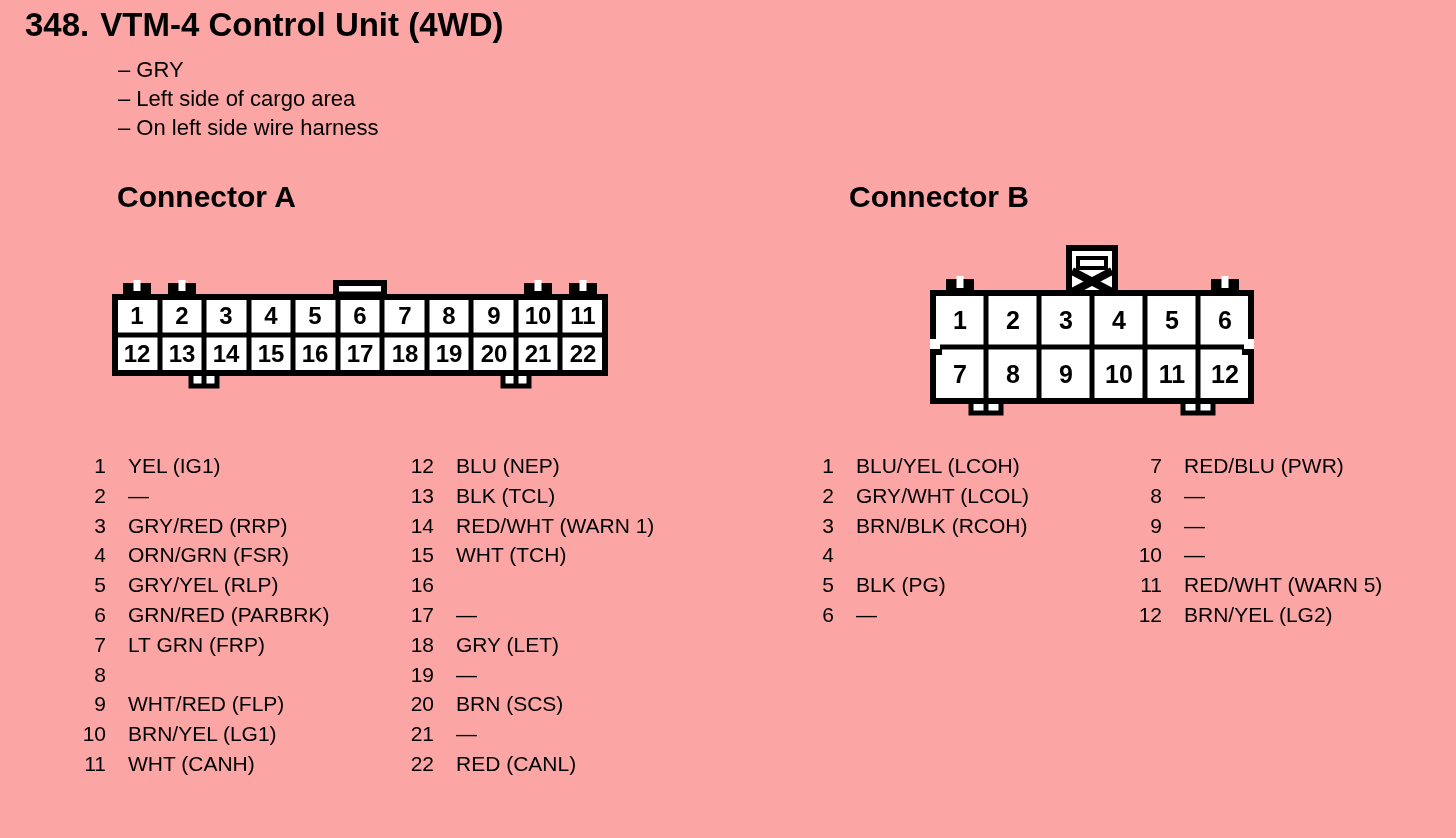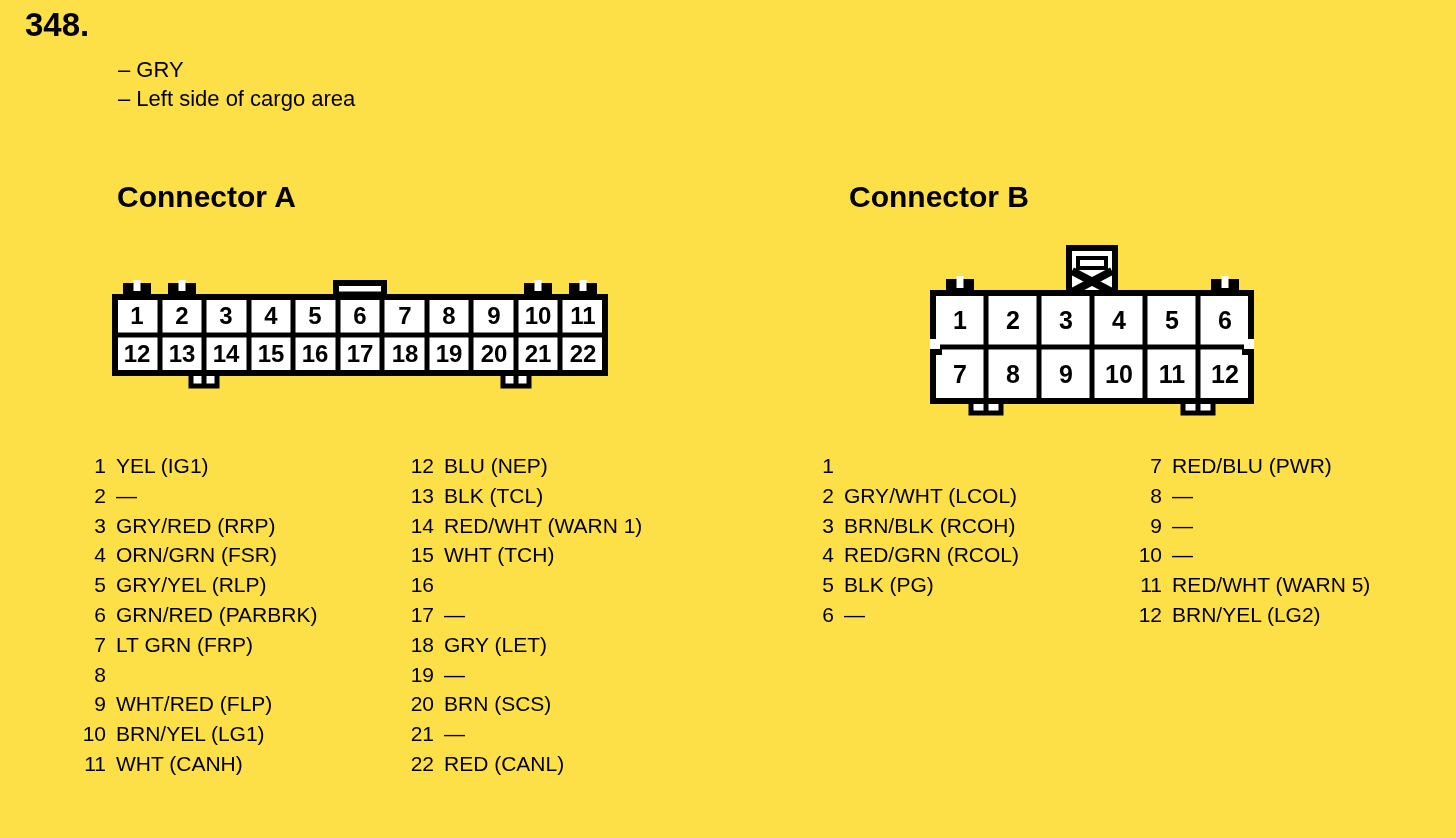--- a/index.html
+++ b/index.html
@@ -1,21 +1,21 @@
 <!DOCTYPE html>
 <html><head>
 <meta charset="utf-8">
 <style>
   * { box-sizing: border-box; }
   html, body { margin: 0; padding: 0; background: #ffffff; }
   .page {
     position: relative;
     width: 1456px;
     height: 838px;
-    background: #fde047;
+    background: #fca5a5;
     color: #000000;
     font-family: "Liberation Sans", sans-serif;
     overflow: hidden;
   }
   .title-row {
     position: absolute;
     left: 25px;
     top: 6px;
     display: flex;
     align-items: baseline;
@@ -50,39 +50,41 @@
     white-space: nowrap;
   }
   #pins-a1 { left: 78px; }
   #pins-a2 { left: 398px; }
   #pins-b1 { left: 806px; }
   #pins-b2 { left: 1126px; }
   .pin-row { display: flex; }
   .pin-num { display: inline-block; text-align: right; }
   #pins-a1 .pin-num, #pins-b1 .pin-num { width: 28px; }
   #pins-a2 .pin-num, #pins-b2 .pin-num { width: 36px; }
-  .pin-label { margin-left: 10px; }
+  .pin-label { margin-left: 22px; }
   svg text {
     font-family: "Liberation Sans", sans-serif;
     font-weight: 700;
     fill: #000000;
   }
 </style>
 </head>
 <body>
 
 <div class="page">
 
   <div class="title-row">
     <span class="title-number">348.</span>
+    <span>VTM-4 Control Unit (4WD)</span>
   </div>
 
   <div class="notes">
     <div>– GRY</div>
     <div>– Left side of cargo area</div>
+    <div>– On left side wire harness</div>
   </div>
 
   <div class="conn-heading" id="heading-a">Connector A</div>
   <div class="conn-heading" id="heading-b">Connector B</div>
 
   <svg id="conn-a-svg" width="496" height="110" viewBox="0 0 496 110">
     <g>
       <rect x="11" y="3" width="28" height="16" fill="#000"></rect>
       <rect x="21.5" y="0" width="7" height="11" fill="#fff"></rect>
       <rect x="56" y="3" width="28" height="16" fill="#000"></rect>
@@ -280,32 +282,32 @@
       </div>
     <div class="pin-row">
         <span class="pin-num">22</span>
         <span class="pin-label">RED (CANL)</span>
       </div>
   </div>
 
   <div class="pin-col" id="pins-b1">
     <div class="pin-row">
         <span class="pin-num">1</span>
+        <span class="pin-label">BLU/YEL (LCOH)</span>
       </div>
     <div class="pin-row">
         <span class="pin-num">2</span>
         <span class="pin-label">GRY/WHT (LCOL)</span>
       </div>
     <div class="pin-row">
         <span class="pin-num">3</span>
         <span class="pin-label">BRN/BLK (RCOH)</span>
       </div>
     <div class="pin-row">
         <span class="pin-num">4</span>
-        <span class="pin-label">RED/GRN (RCOL)</span>
       </div>
     <div class="pin-row">
         <span class="pin-num">5</span>
         <span class="pin-label">BLK (PG)</span>
       </div>
     <div class="pin-row">
         <span class="pin-num">6</span>
         <span class="pin-label">—</span>
       </div>
   </div>

